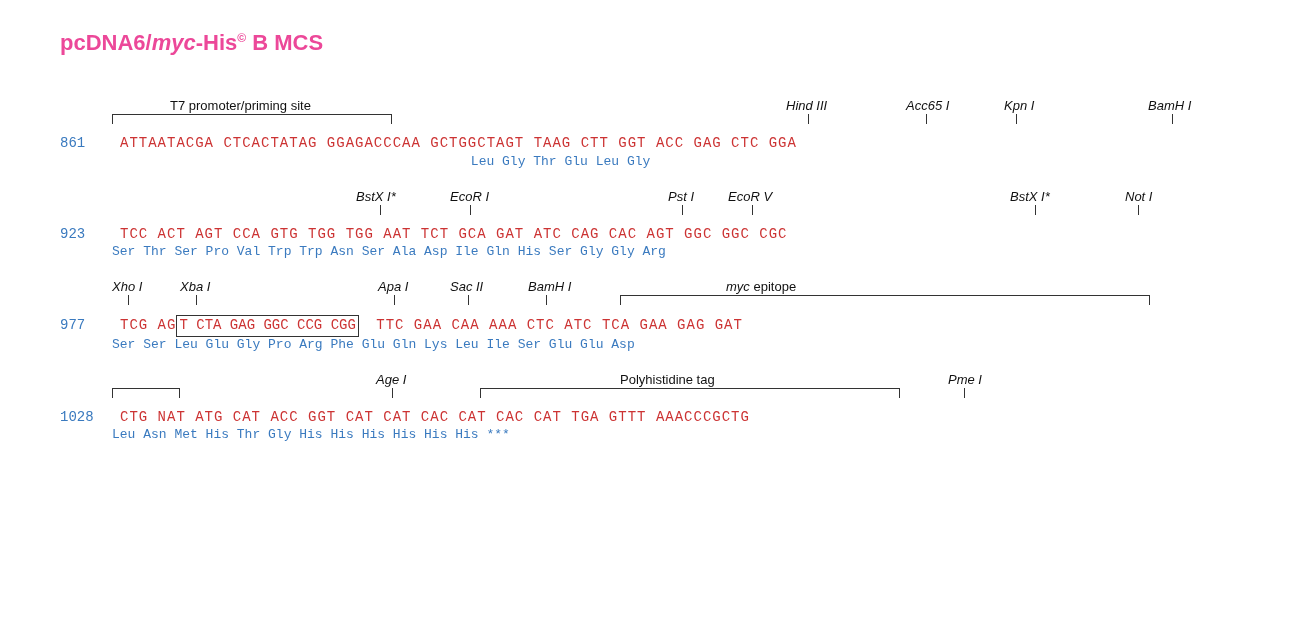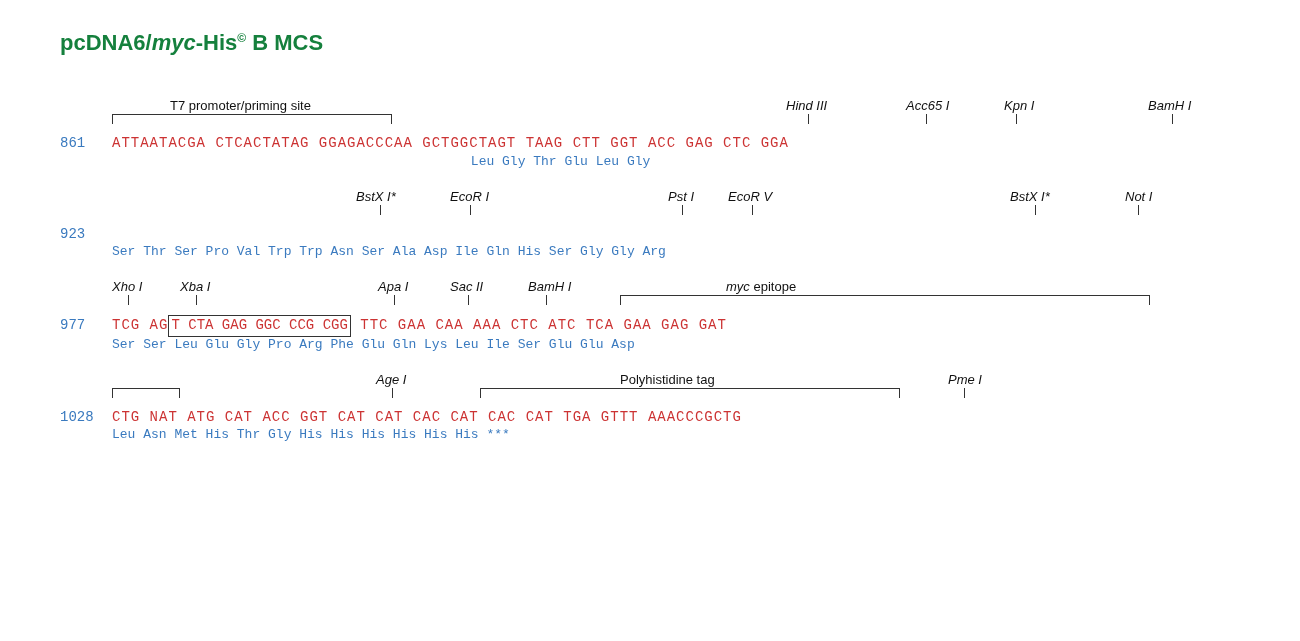--- a/index.html
+++ b/index.html
@@ -11,21 +11,21 @@
       overflow: hidden;
       position: relative;
     }
     .main-container {
       padding: 30px 60px;
       position: relative;
     }
     .title {
       font-size: 22px;
       font-weight: bold;
-      color: #15803d;
+      color: #ec4899;
       margin-bottom: 40px;
     }
     .title em {
       font-style: italic;
     }
     .title sup {
       font-size: 12px;
     }
     .line-group {
       position: relative;
@@ -49,20 +49,21 @@
       color: #3a7abf;
       min-width: 52px;
       font-size: 14px;
       font-family: 'Courier New', Courier, monospace;
     }
     .dna-seq {
       color: #cc3333;
       letter-spacing: 1px;
       font-family: 'Courier New', Courier, monospace;
       font-size: 14px;
+      margin-left: 8px;
     }
     .aa-row {
       display: flex;
       align-items: flex-end;
       font-size: 13px;
       color: #3a7abf;
       font-family: 'Courier New', Courier, monospace;
       margin-left: 52px;
     }
   </style>
@@ -121,20 +122,21 @@
       <div style="position:absolute; left:692px; top:18px; width:1px; height:10px; background:#333;"></div>
 
       <span style="position:absolute; left:950px; top:2px; font-size:13px; font-style:italic; color:#111;">BstX I*</span>
       <div style="position:absolute; left:975px; top:18px; width:1px; height:10px; background:#333;"></div>
 
       <span style="position:absolute; left:1065px; top:2px; font-size:13px; font-style:italic; color:#111;">Not I</span>
       <div style="position:absolute; left:1078px; top:18px; width:1px; height:10px; background:#333;"></div>
     </div>
     <div class="seq-row">
       <span class="line-num">923</span>
+      <span class="dna-seq">TCC&nbsp;ACT&nbsp;AGT&nbsp;CCA&nbsp;GTG&nbsp;TGG&nbsp;TGG&nbsp;AAT&nbsp;TCT&nbsp;GCA&nbsp;GAT&nbsp;ATC&nbsp;CAG&nbsp;CAC&nbsp;AGT&nbsp;GGC&nbsp;GGC&nbsp;CGC</span>
     </div>
     <div class="aa-row">
       <span>Ser&nbsp;Thr&nbsp;Ser&nbsp;Pro&nbsp;Val&nbsp;Trp&nbsp;Trp&nbsp;Asn&nbsp;Ser&nbsp;Ala&nbsp;Asp&nbsp;Ile&nbsp;Gln&nbsp;His&nbsp;Ser&nbsp;Gly&nbsp;Gly&nbsp;Arg</span>
     </div>
   </div>
 
   <div class="line-group">
     <div class="annotation-row" style="position:relative; height:36px; margin-bottom:2px;">
 
       <span style="position:absolute; left:52px; top:2px; font-size:13px; font-style:italic; color:#111;">Xho I</span>

